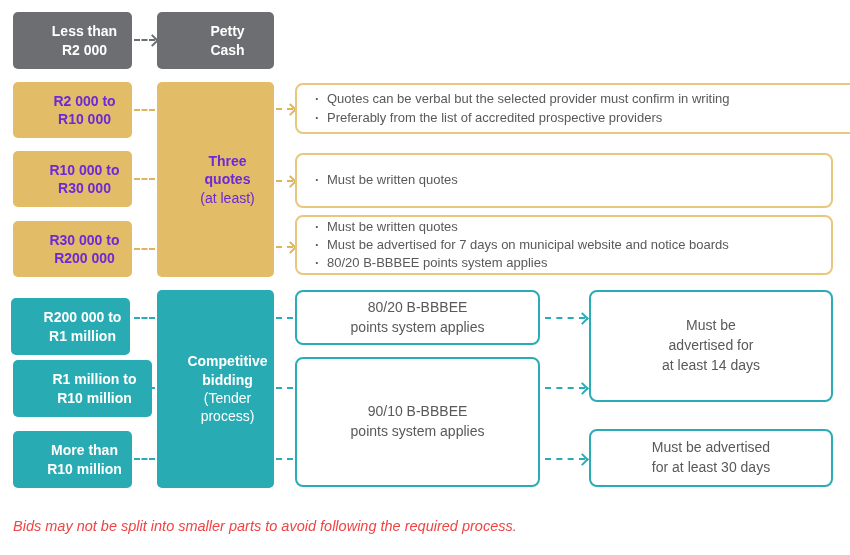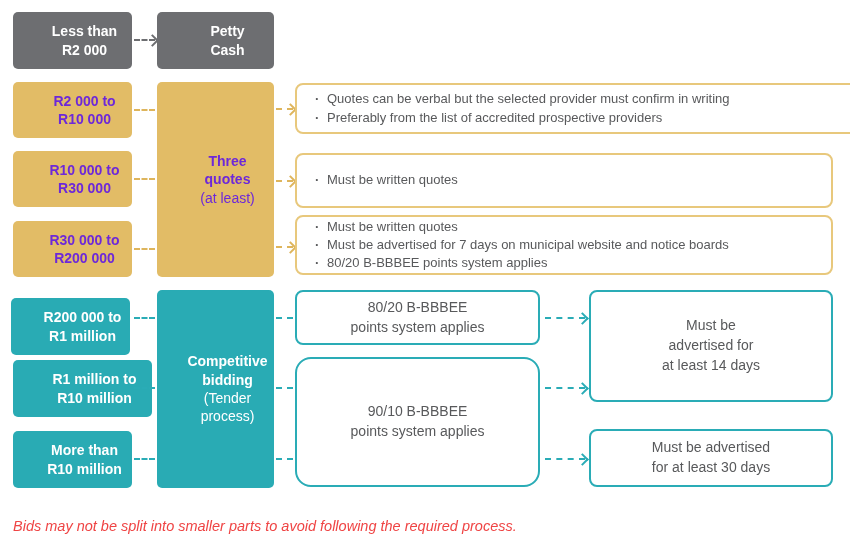--- a/index.html
+++ b/index.html
@@ -200,21 +200,21 @@
   </div>
 
   <div class="conn conn-teal" style="left:276px; top:317px; width:17px;"></div>
   <div class="conn conn-teal" style="left:276px; top:387px; width:17px;"></div>
   <div class="conn conn-teal" style="left:276px; top:458px; width:17px;"></div>
 
   <div class="outline-box outline-teal center-text" style="left:295px; top:290px; width:245px; height:55px;">
     <div>80/20 B-BBBEE
 points system applies</div>
   </div>
-  <div class="outline-box outline-teal center-text" style="left:295px; top:357px; width:245px; height:130px;border-radius:16px;">
+  <div class="outline-box outline-teal center-text" style="left:295px; top:357px; width:245px; height:130px;">
     <div>90/10 B-BBBEE
 points system applies</div>
   </div>
 
   <div class="conn conn-teal" style="left:545px; top:317px; width:40px;">
     <span class="head"></span>
   </div>
   <div class="conn conn-teal" style="left:545px; top:387px; width:40px;">
     <span class="head"></span>
   </div>

